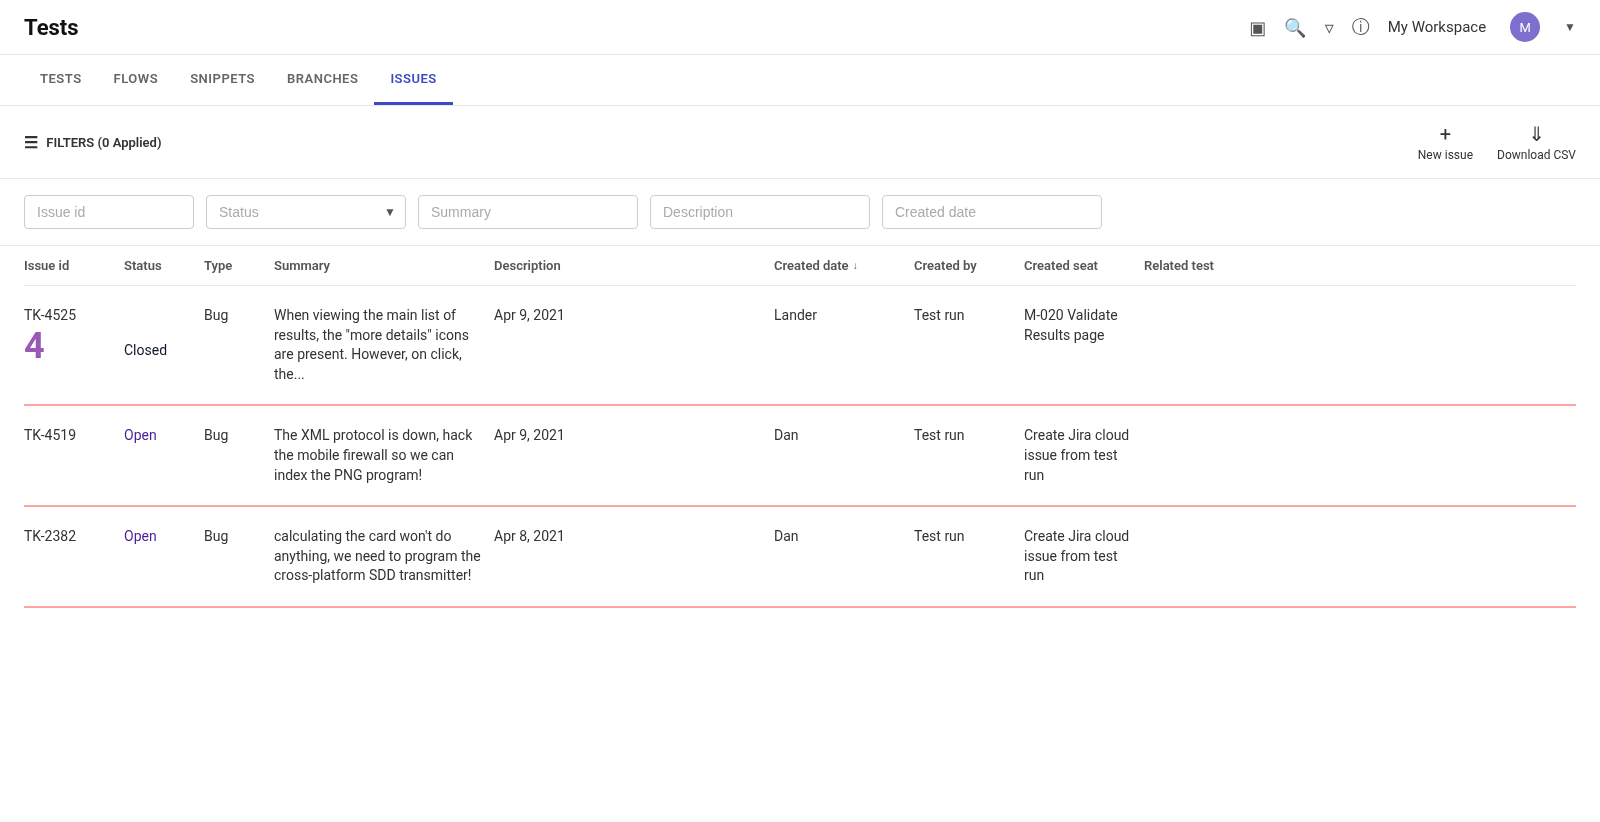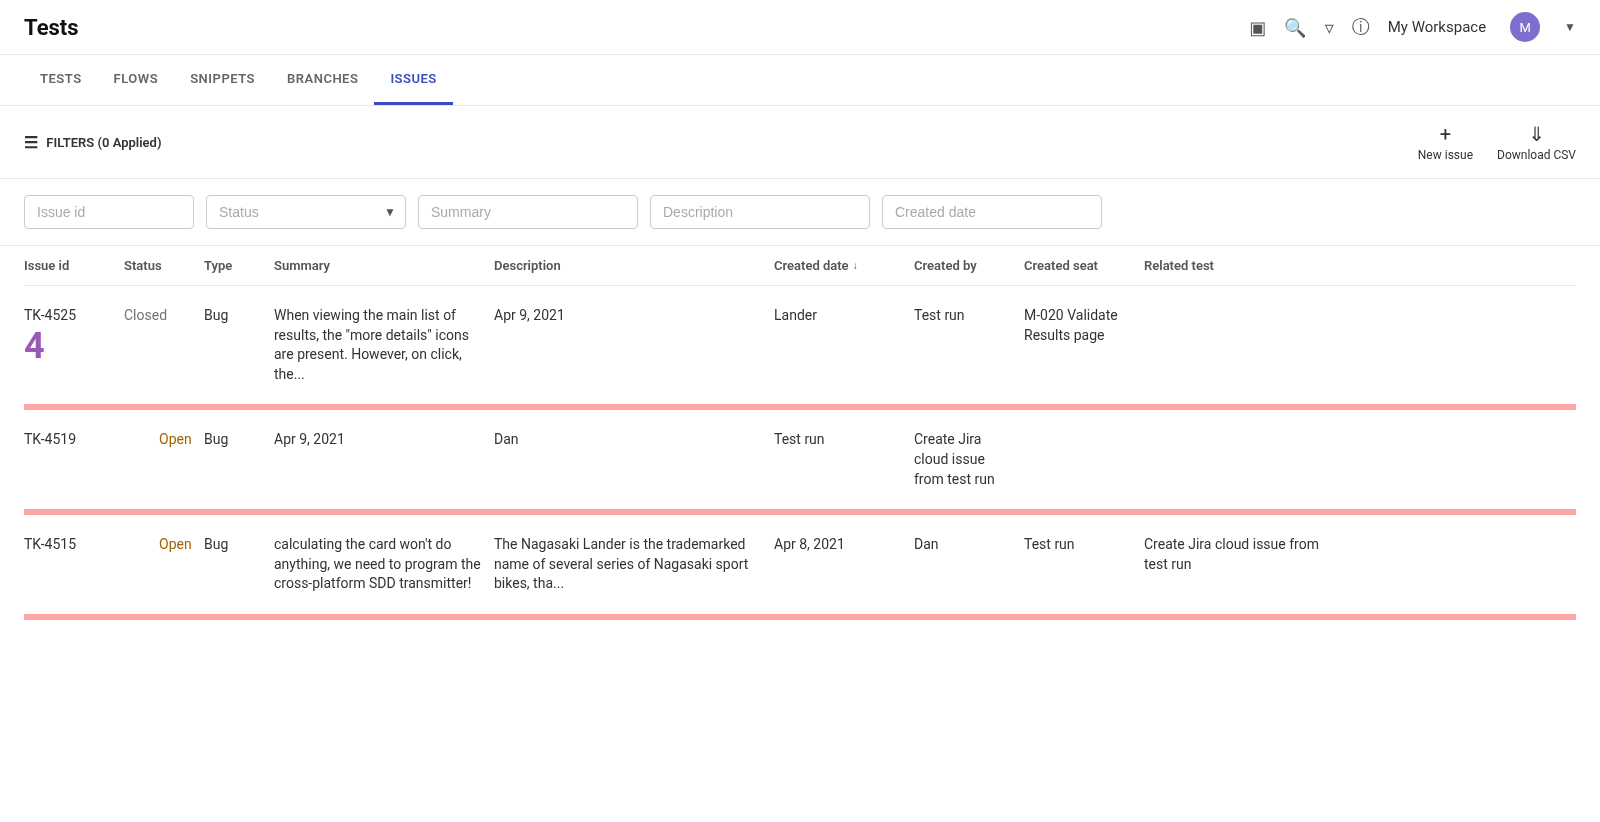--- a/index.html
+++ b/index.html
@@ -39,29 +39,29 @@
     .select-wrapper { position: relative; width: 200px; }
     .select-wrapper select { width: 100%; border: 1px solid #ccc; border-radius: 4px; padding: 8px 12px; font-size: 14px; color: #aaa; background: #fff; outline: none; appearance: none; cursor: pointer; }
     .select-arrow { position: absolute; right: 10px; top: 50%; transform: translateY(-50%); font-size: 12px; color: #555; pointer-events: none; }
 
     
     .table-container { padding: 0 24px; }
     .table-header { display: grid; grid-template-columns: 100px 80px 70px 220px 280px 140px 110px 120px 200px; padding: 12px 0; border-bottom: 1px solid #e5e7eb; }
     .th { font-size: 13px; font-weight: 600; color: #555; display: flex; align-items: center; gap: 4px; }
     .sort-arrow { font-size: 10px; }
 
-    .table-row { display: grid; grid-template-columns: 100px 80px 70px 220px 280px 140px 110px 120px 200px; padding: 20px 0; border-bottom: 6px solid #fca5a5; align-items: start; }
+    .table-row { display: grid; grid-template-columns: 100px 80px 70px 220px 280px 140px 110px 120px 200px; padding: 20px 0; border-bottom: 2px solid #fca5a5; align-items: start; }
     .td { font-size: 14px; color: #333; line-height: 1.4; padding-right: 12px; }
 
     .issue-id-cell { display: flex; flex-direction: column; gap: 2px; }
     .issue-id-text { font-size: 14px; color: #333; }
     .issue-id-number { font-size: 36px; font-weight: 700; color: #9b59b6; line-height: 1; }
 
-    .status-closed { color: #737373; }
-    .status-open { color: #a16207; margin-left: 35px; }
+    .status-closed { color: #0f172a; margin-top: 35px; }
+    .status-open { color: #4c1d95; }
   </style>
 </head>
 <body>
 
 <div class="header">
   <span class="header-title">Tests</span>
   <div class="header-icons">
     <span class="header-icon" title="Monitor">▣</span>
     <span class="header-icon" title="Search">🔍</span>
     <span class="header-icon" title="Filter">▿</span>
@@ -179,50 +179,50 @@
     <div class="td issue-id-cell">
       <span class="issue-id-text">TK-4519</span>
     </div>
     <div class="td status-open">
       <span>Open</span>
     </div>
     <div class="td">
       <span>Bug</span>
     </div>
     <div class="td">
+      <span>The XML protocol is down, hack the mobile firewall so we can index the PNG program!</span>
+    </div>
+    <div class="td">
       <span>Apr 9, 2021</span>
     </div>
     <div class="td">
       <span>Dan</span>
     </div>
     <div class="td">
       <span>Test run</span>
     </div>
     <div class="td">
       <span>Create Jira cloud issue from test run</span>
     </div>
   </div>
 
   <div class="table-row">
     <div class="td issue-id-cell">
-      <span class="issue-id-text">TK-4515</span>
+      <span class="issue-id-text">TK-2382</span>
     </div>
     <div class="td status-open">
       <span>Open</span>
     </div>
     <div class="td">
       <span>Bug</span>
     </div>
     <div class="td">
       <span>calculating the card won't do anything, we need to program the cross-platform SDD transmitter!</span>
     </div>
     <div class="td">
-      <span>The Nagasaki Lander is the trademarked name of several series of Nagasaki sport bikes, tha...</span>
-    </div>
-    <div class="td">
       <span>Apr 8, 2021</span>
     </div>
     <div class="td">
       <span>Dan</span>
     </div>
     <div class="td">
       <span>Test run</span>
     </div>
     <div class="td">
       <span>Create Jira cloud issue from test run</span>

